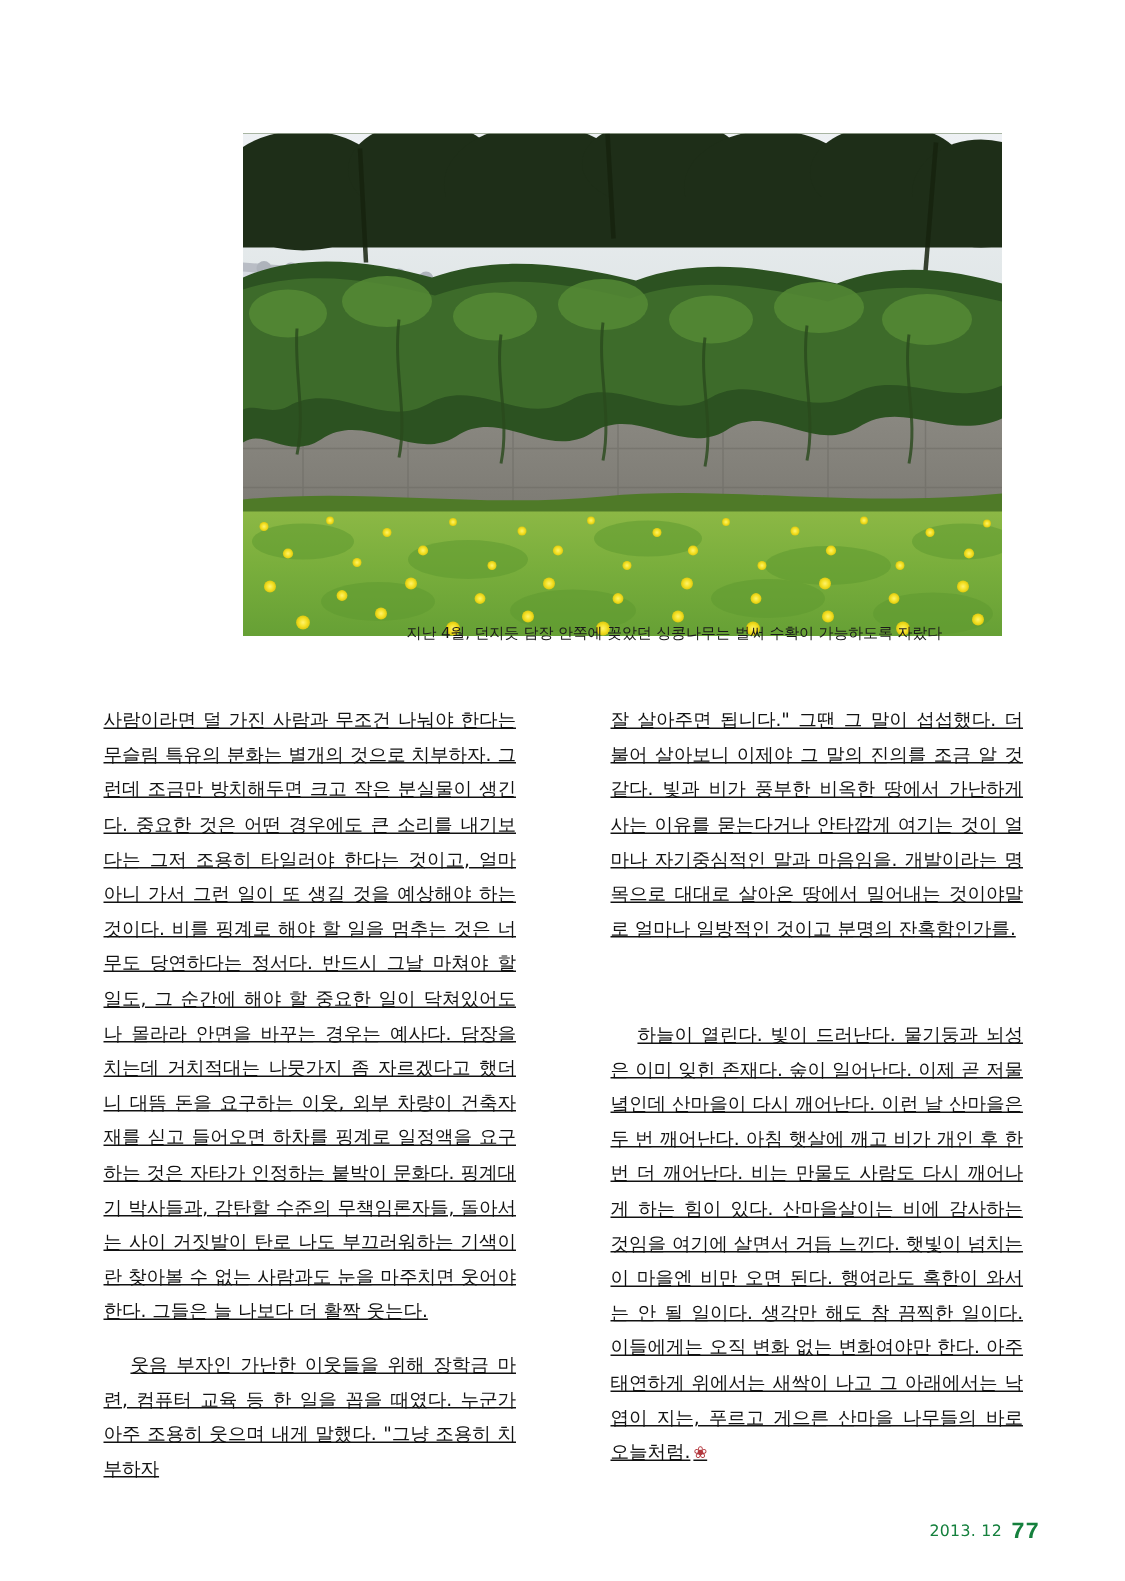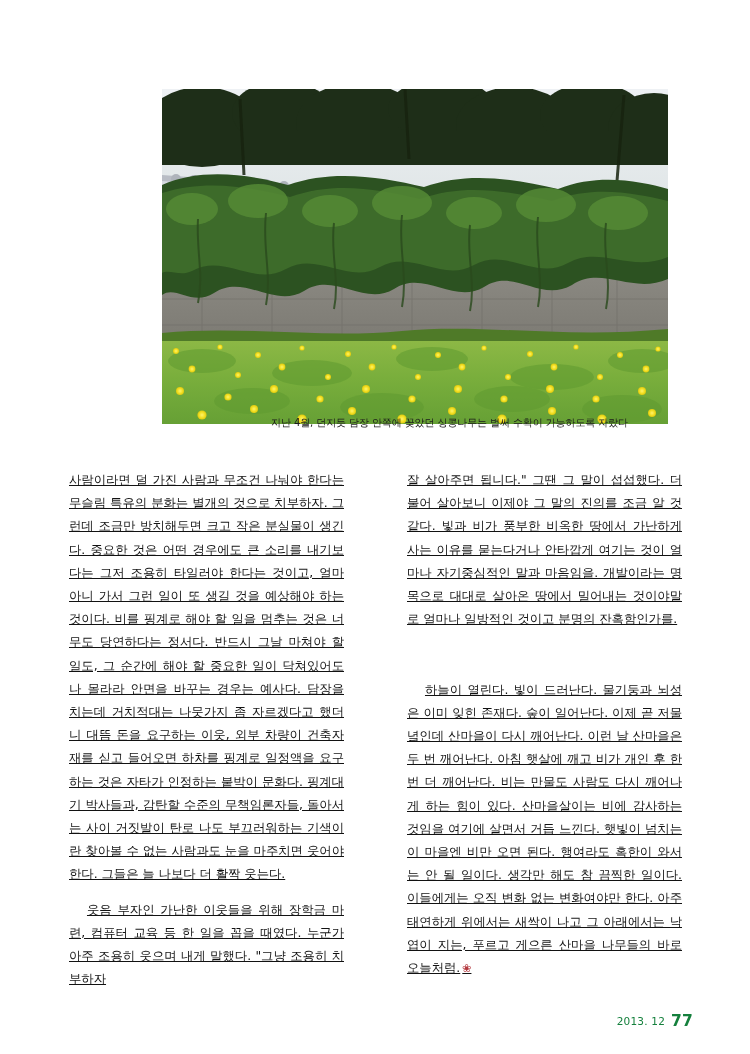--- a/index.html
+++ b/index.html
@@ -95,20 +95,21 @@
     color: #15803d;
   }
   .footer-date {
     font-size: 10.5px;
     letter-spacing: 0.2px;
   }
   .footer-page {
     font-size: 15.5px;
     font-weight: bold;
     letter-spacing: 0.2px;
+    font-family: Liberation Mono, monospace;
   }
 </style>
 </head>
 <body>
 
 <div class="page">
 
   <figure class="photo-figure">
     <div class="photo">
       <svg viewBox="0 0 506 335" preserveAspectRatio="none">

